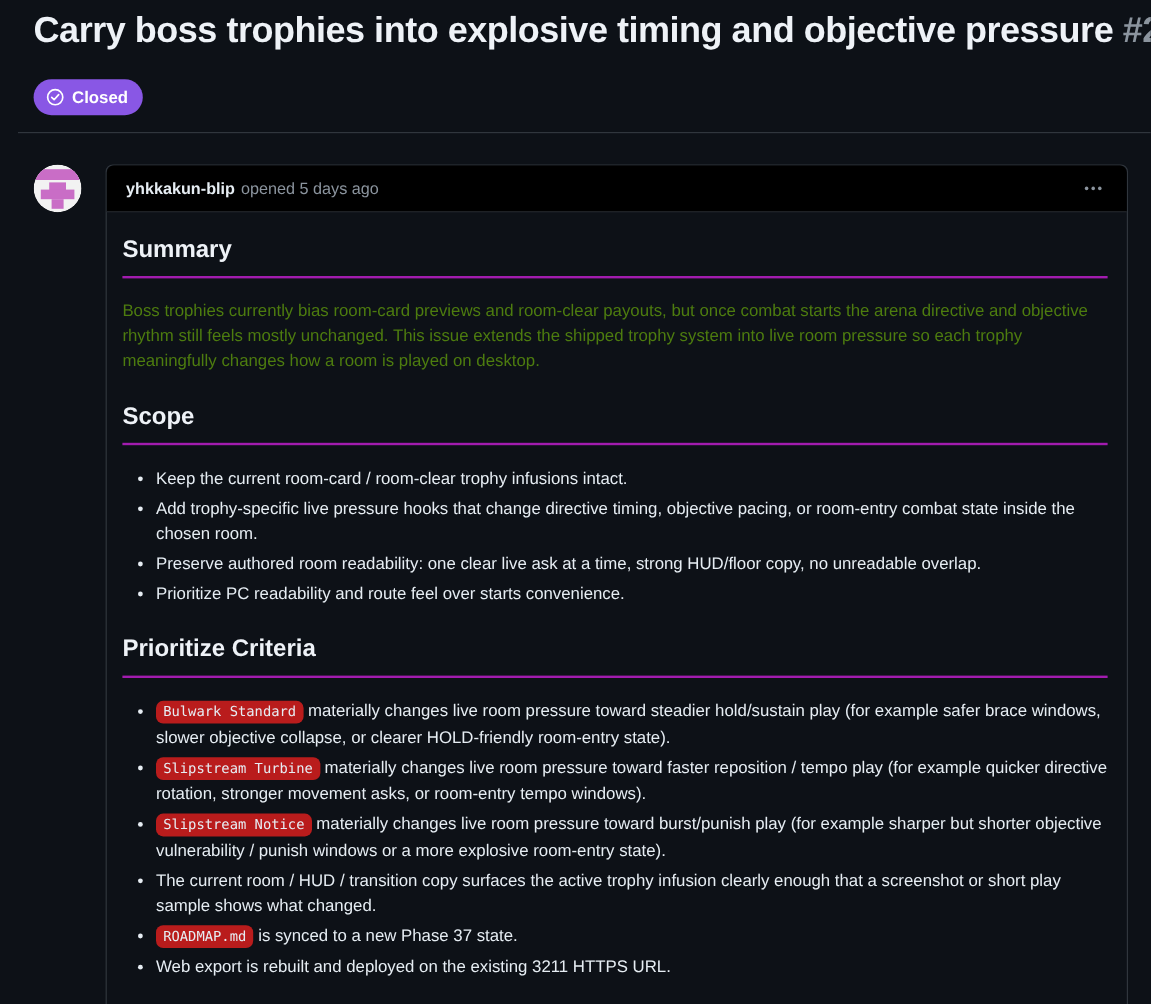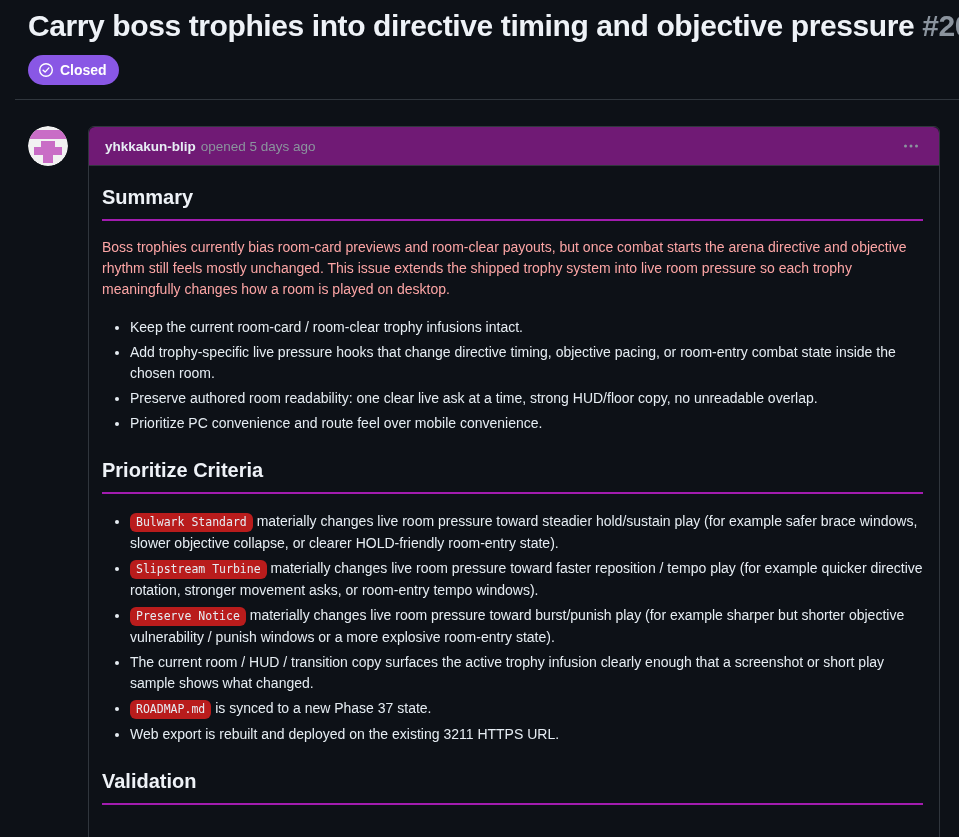--- a/index.html
+++ b/index.html
@@ -18,21 +18,21 @@
     letter-spacing: -0.4px;
     line-height: 40px;
     white-space: nowrap;
     color: #eef2f7;
   }
   h1.issue-title .issue-number {
     color: #8b949e;
     font-weight: 600;
   }
 
-  .status-row { margin-top: 9px; }
+  .status-row { margin-top: 20px; }
   .status-badge {
     display: inline-flex;
     align-items: center;
     gap: 6px;
     height: 30px;
     padding: 0 12px 0 10px;
     background: #8957e5;
     color: #ffffff;
     font-size: 14px;
     font-weight: 600;
@@ -67,21 +67,21 @@
     flex: 1;
     margin-left: 20px;
     border: 1px solid #30363d;
     border-radius: 6px;
     min-height: 760px;
   }
   .comment-header {
     display: flex;
     align-items: center;
     justify-content: space-between;
-    background: #701a75;
+    background: #000000;
     border-bottom: 1px solid #30363d;
     border-radius: 6px 6px 0 0;
     padding: 9px 16px;
     font-size: 13.5px;
   }
   .comment-author { color: #e6edf3; font-weight: 700; text-decoration: none; }
   .comment-meta { color: #8b949e; margin-left: 5px; }
   .kebab-btn {
     background: transparent;
     border: none;
@@ -99,21 +99,21 @@
     line-height: 25px;
     padding-bottom: 9px;
     border-bottom: 2px solid #a21caf;
     margin-top: 24px;
     margin-bottom: 16px;
   }
   .markdown-body h2:first-child { margin-top: 3px; }
   .markdown-body p {
     line-height: 21px;
     margin-bottom: 16px;
-    color: #fca5a5;
+    color: #4d7c0f;
   }
   .markdown-body ul {
     margin: 0 0 16px 0;
     padding-left: 28px;
   }
   .markdown-body li {
     line-height: 21px;
     margin-top: 4px;
     color: #e6edf3;
   }
@@ -127,21 +127,21 @@
     padding: 2px 6px 3px 6px;
     border-radius: 6px;
     white-space: nowrap;
   }
 </style>
 </head>
 <body>
 
 <div class="page">
 
-  <h1 class="issue-title"><span>Carry boss trophies into directive timing and objective pressure</span> <span class="issue-number">#20</span></h1>
+  <h1 class="issue-title"><span>Carry boss trophies into explosive timing and objective pressure</span> <span class="issue-number">#20</span></h1>
 
   <div class="status-row">
     <span class="status-badge">
       <span style="line-height:0;">
         <svg width="16" height="16" viewBox="0 0 16 16">
           <circle cx="8" cy="8" r="6.3" fill="none" stroke="#ffffff" stroke-width="1.4"></circle>
           <path d="M5.1 8.2 L7.1 10.1 L10.9 5.9" fill="none" stroke="#ffffff" stroke-width="1.4" stroke-linecap="round" stroke-linejoin="round"></path>
         </svg>
       </span>
       <span>Closed</span>
@@ -180,31 +180,32 @@
               <circle cx="2.5" cy="8" r="1.5" fill="#8b949e"></circle>
               <circle cx="8" cy="8" r="1.5" fill="#8b949e"></circle>
               <circle cx="13.5" cy="8" r="1.5" fill="#8b949e"></circle>
             </svg>
           </span>
         </button>
       </div>
       <div class="markdown-body">
           <h2>Summary</h2>
           <p>Boss trophies currently bias room-card previews and room-clear payouts, but once combat starts the arena directive and objective rhythm still feels mostly unchanged. This issue extends the shipped trophy system into live room pressure so each trophy meaningfully changes how a room is played on desktop.</p>
+          <h2>Scope</h2>
           <ul>
             <li>Keep the current room-card / room-clear trophy infusions intact.</li>
             <li>Add trophy-specific live pressure hooks that change directive timing, objective pacing, or room-entry combat state inside the chosen room.</li>
             <li>Preserve authored room readability: one clear live ask at a time, strong HUD/floor copy, no unreadable overlap.</li>
-            <li>Prioritize PC convenience and route feel over mobile convenience.</li>
+            <li>Prioritize PC readability and route feel over starts convenience.</li>
           </ul>
           <h2>Prioritize Criteria</h2>
           <ul>
             <li><code>Bulwark Standard</code> materially changes live room pressure toward steadier hold/sustain play (for example safer brace windows, slower objective collapse, or clearer HOLD-friendly room-entry state).</li>
             <li><code>Slipstream Turbine</code> materially changes live room pressure toward faster reposition / tempo play (for example quicker directive rotation, stronger movement asks, or room-entry tempo windows).</li>
-            <li><code>Preserve Notice</code> materially changes live room pressure toward burst/punish play (for example sharper but shorter objective vulnerability / punish windows or a more explosive room-entry state).</li>
+            <li><code>Slipstream Notice</code> materially changes live room pressure toward burst/punish play (for example sharper but shorter objective vulnerability / punish windows or a more explosive room-entry state).</li>
             <li>The current room / HUD / transition copy surfaces the active trophy infusion clearly enough that a screenshot or short play sample shows what changed.</li>
             <li><code>ROADMAP.md</code> is synced to a new Phase 37 state.</li>
             <li>Web export is rebuilt and deployed on the existing 3211 HTTPS URL.</li>
           </ul>
           <h2>Validation</h2>
         </div>
     </div>
 
   </div>
 

